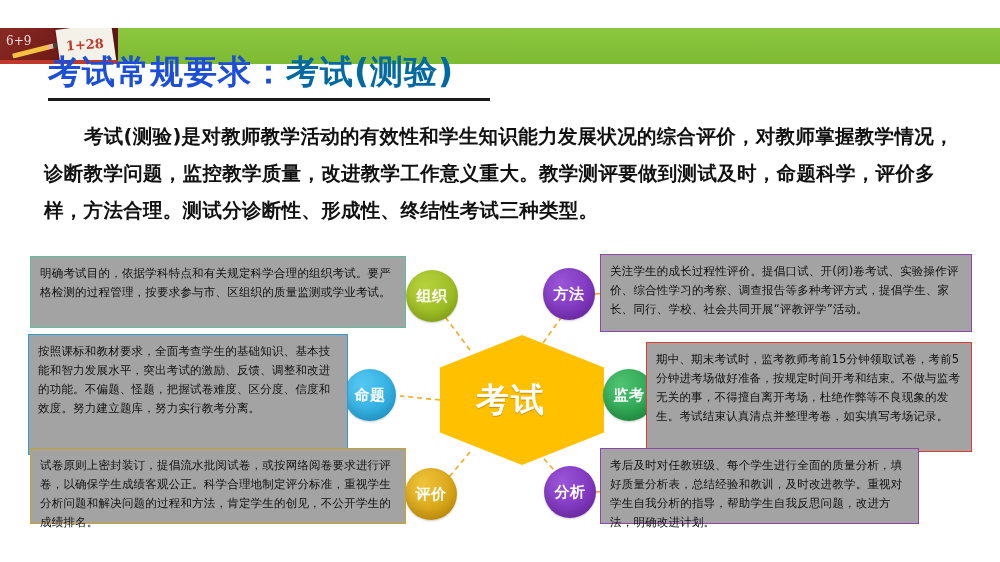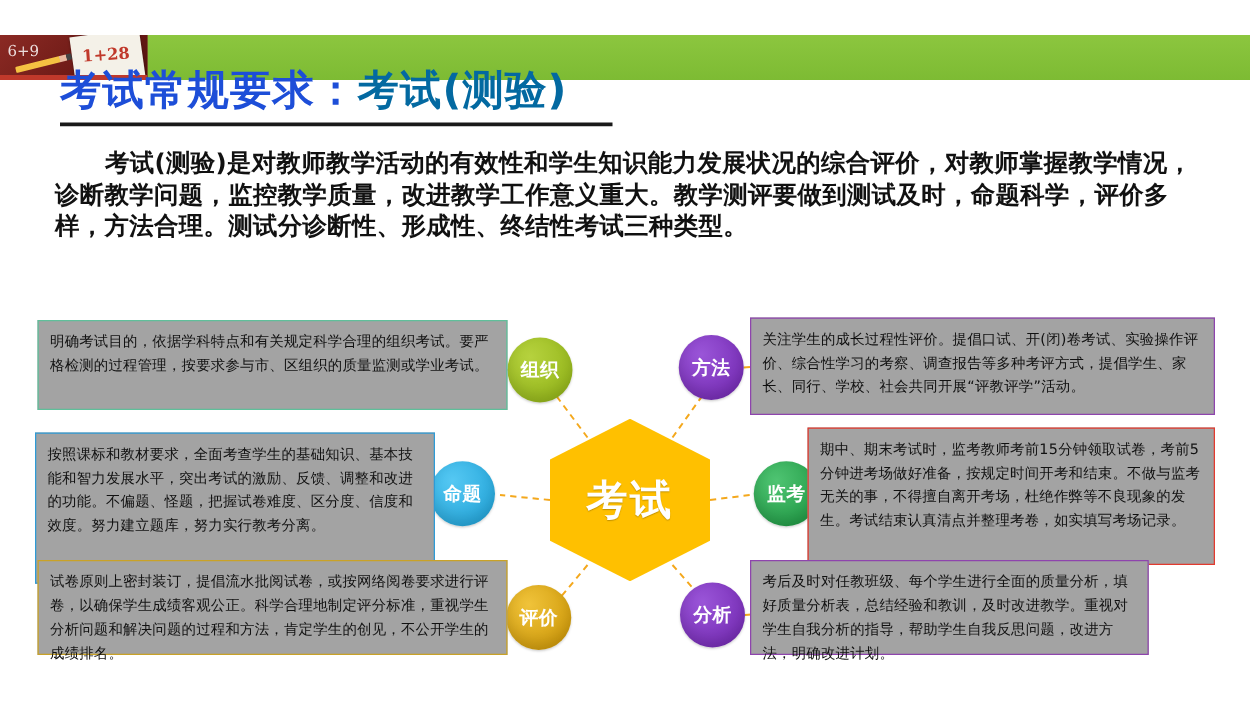--- a/index.html
+++ b/index.html
@@ -105,21 +105,21 @@
     background: #1a1a1a;
   }
 
   
   .intro {
     position: absolute;
     left: 44px; top: 118px;
     width: 918px;
     font-size: 19.5px;
     font-weight: bold;
-    line-height: 25px;
+    line-height: 37px;
     color: #111111;
     text-indent: 40px;
     letter-spacing: .3px;
   }
 
   
   .diagram {
     position: absolute;
     left: 0; top: 250px;
     width: 1000px; height: 300px;
@@ -134,22 +134,22 @@
 
   
   .hex {
     position: absolute;
     left: 440px; top: 85px;
     width: 128px; height: 130px;
     background: #FFC000;
     clip-path: polygon(50% 0%, 100% 25%, 100% 75%, 50% 100%, 0% 75%, 0% 25%);
     display: flex;
     align-items: center;
-    justify-content: center;
     border: 0;
+    padding-left: 36px;
   }
   .hex span {
     font-size: 33px;
     font-weight: bold;
     color: #ffffff;
     letter-spacing: 2px;
     text-shadow: 0 1px 1px rgba(0,0,0,.25);
   }
 
   
@@ -178,21 +178,21 @@
     position: absolute;
     font-size: 11.5px;
     line-height: 19px;
     color: #111111;
     padding: 7px 9px;
     background: #a3a3a3;
     box-sizing: border-box;
     letter-spacing: .2px;
   }
   #box-tl { left: 30px;  top: 6px;   width: 376px; height: 72px;  border: 1px solid #5FBF9A; }
-  #box-ml { left: 28px;  top: 96px;  width: 320px; height: 121px;  border: 1px solid #2E9BD6; }
+  #box-ml { left: 28px;  top: 84px;  width: 320px; height: 121px;  border: 1px solid #2E9BD6; }
   #box-bl { left: 30px;  top: 198px; width: 376px; height: 76px;  border: 1px solid #C9A227; }
   #box-tr { left: 600px; top: 4px;   width: 372px; height: 78px;  border: 1px solid #8E44AD; }
   #box-mr { left: 646px; top: 92px;  width: 326px; height: 110px; border: 1px solid #E23A2E; }
   #box-br { left: 600px; top: 198px; width: 319px; height: 76px;  border: 1px solid #8E44AD; }
 </style>
 </head>
 <body>
 
 <div class="topbar">
   <div class="topbar-badge">

